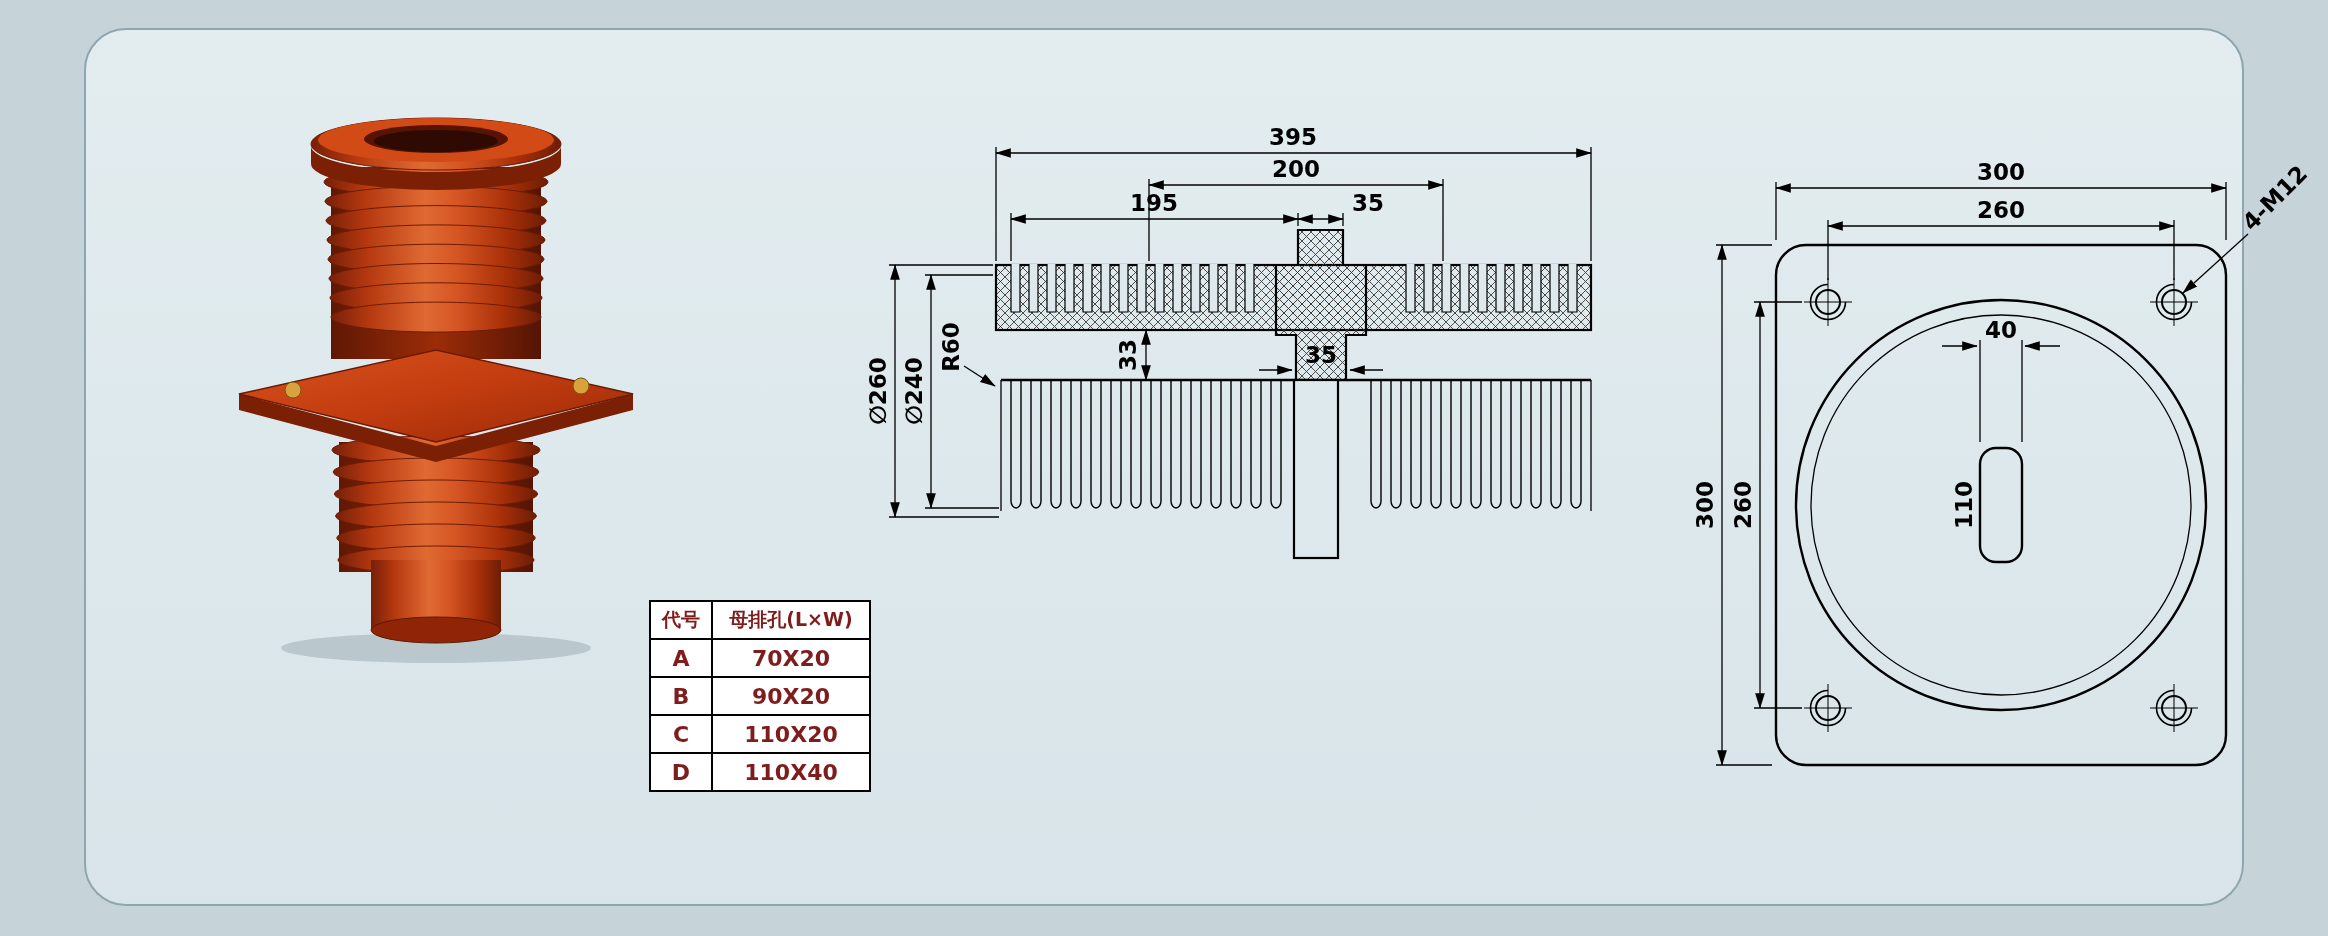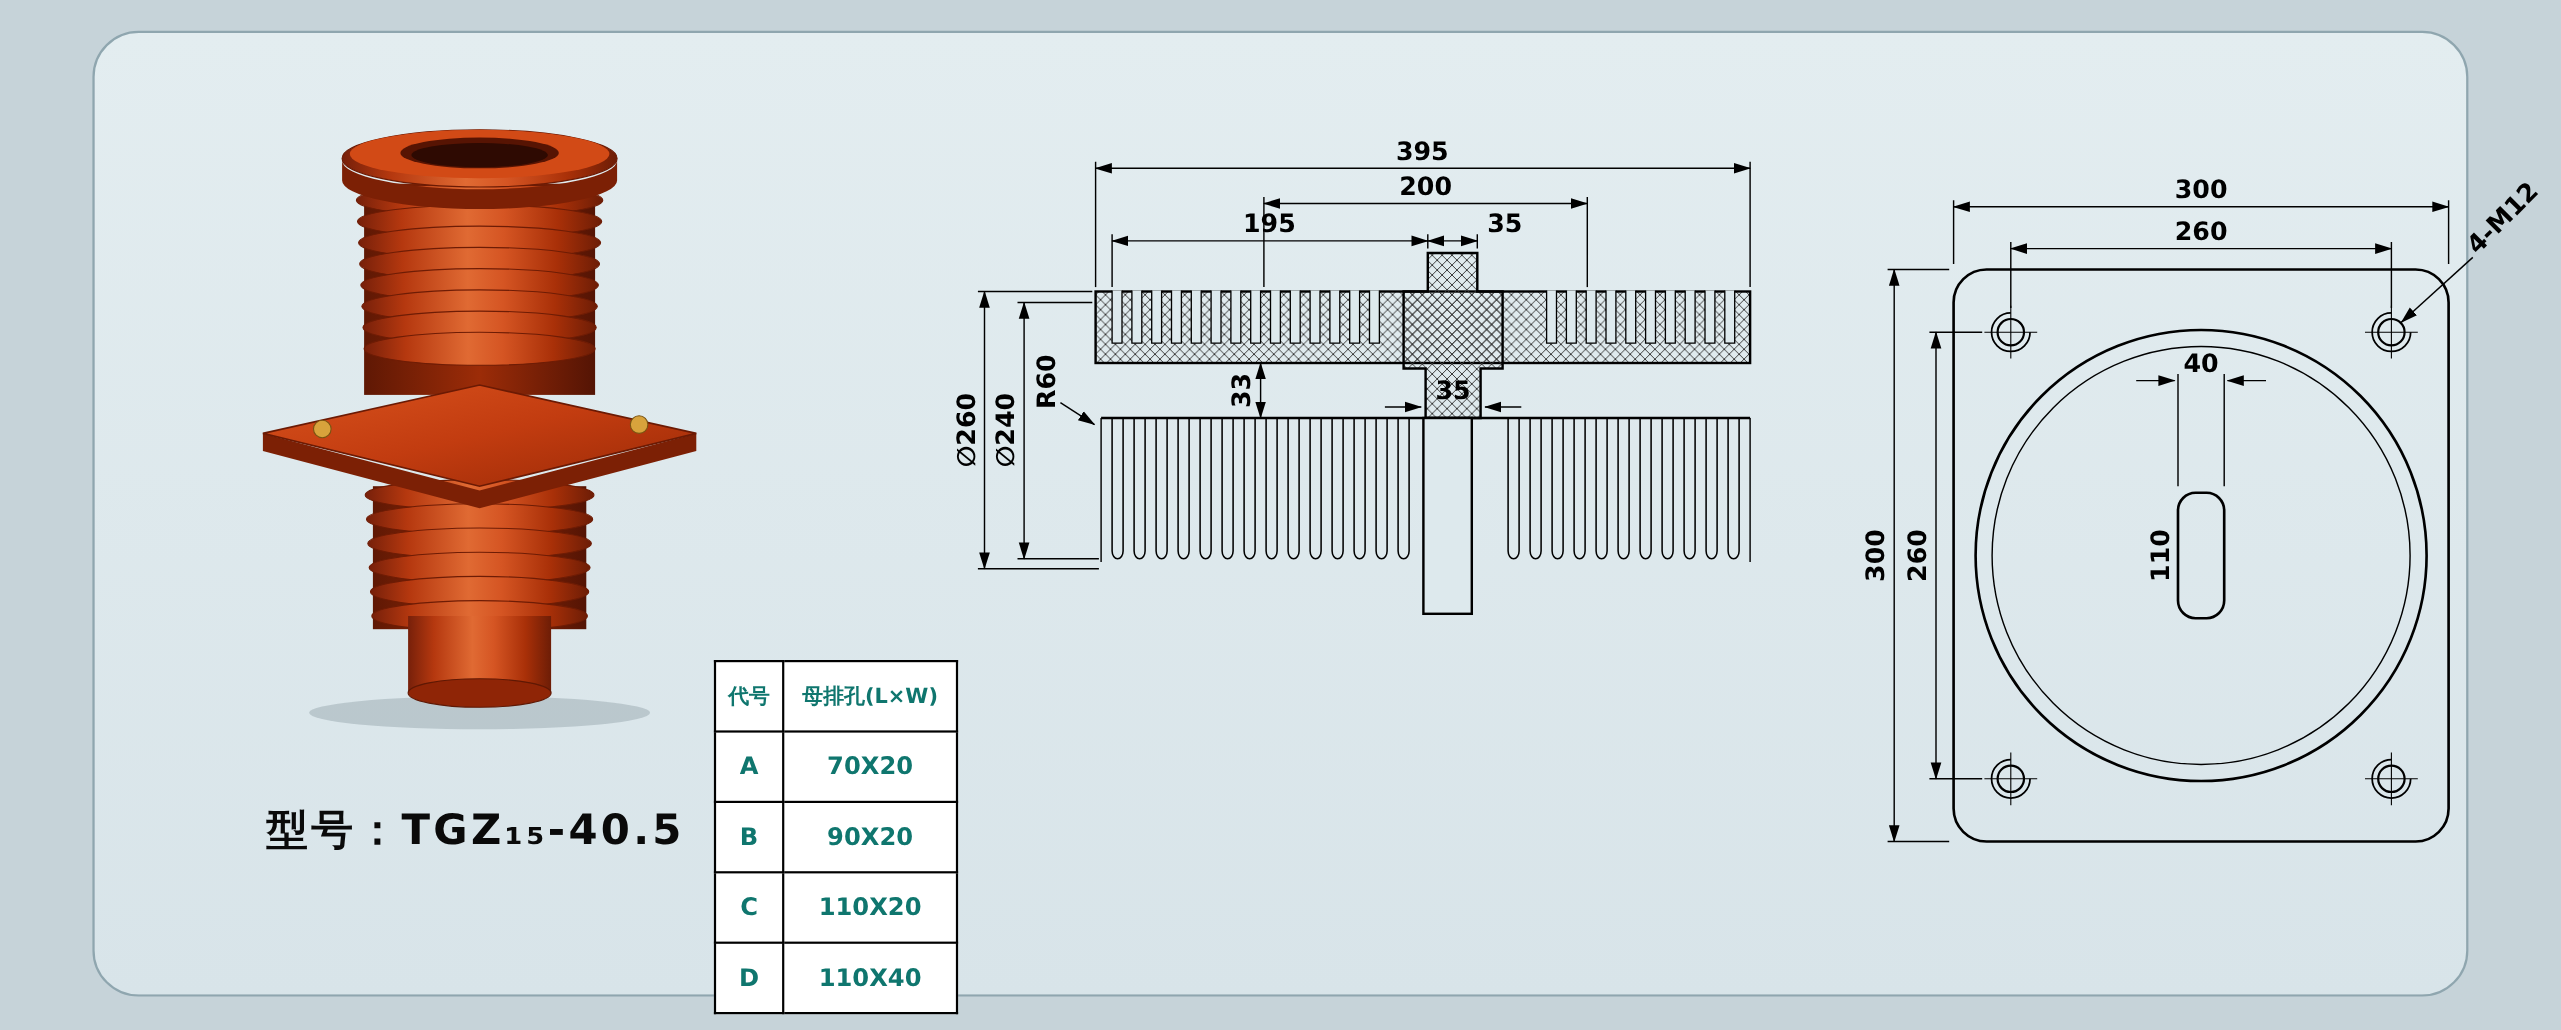--- a/index.html
+++ b/index.html
@@ -6,22 +6,22 @@
   html,body{width:2328px;height:936px}
   body{position:relative;background:#c6d3d9;font-family:"Liberation Sans",sans-serif;overflow:hidden}
   .card{position:absolute;left:84px;top:28px;width:2160px;height:878px;
         background:linear-gradient(180deg,#e3edf0 0%,#d8e4e9 100%);
         border:2px solid #8fa6af;border-radius:42px}
   .photo{position:absolute;left:115px;top:62px;width:470px;height:580px}
   .labels{position:absolute;left:156px;top:694px;color:#0a0a0a}
   .label-line{font-family:"DejaVu Sans",sans-serif;font-size:38px;font-weight:bold;
               letter-spacing:3px;line-height:60px;white-space:nowrap}
   .spec-table{position:absolute;left:563px;top:570px;border-collapse:collapse;background:#ffffff}
-  .spec-table th,.spec-table td{border:2px solid #000;text-align:center;height:64px;
-              color:#0f766e;font-family:"DejaVu Sans",sans-serif;vertical-align:middle}
+  .spec-table th,.spec-table td{border:2px solid #000;text-align:center;height:38px;
+              color:#7f1d1d;font-family:"DejaVu Sans",sans-serif;vertical-align:middle}
   .col-code{width:62px}
   .col-size{width:158px}
   .spec-table th{font-size:19px;font-weight:bold}
   .spec-table td{font-size:22px;font-weight:bold}
   .drawing{position:absolute}
   .thin{stroke:#000;stroke-width:1.3;fill:none}
   .thick{stroke:#000;stroke-width:2.4;fill:none}
   .dim{font-family:"DejaVu Sans",sans-serif;font-size:23px;font-weight:bold;fill:#000}
 </style>
 </head>
@@ -82,21 +82,20 @@
     <g>
       <path d="M110 54 A125 26 0 0 0 360 54 L360 72 A125 26 0 0 1 110 72 Z" fill="#7c2005"></path>
       <ellipse cx="235" cy="52" rx="125" ry="26" fill="url(#ribGrad)" stroke="#6b1a04"></ellipse>
       <ellipse cx="235" cy="48" rx="118" ry="22" fill="#d24a16"></ellipse>
       <ellipse cx="235" cy="47" rx="72" ry="14" fill="#571403"></ellipse>
       <ellipse cx="235" cy="49" rx="62" ry="11" fill="#2e0a02"></ellipse>
     </g>
   </svg>
 
   <div class="labels">
-    <div class="label-line">型号：TGZ₁₅-40.5</div>
   </div>
 
   <table class="spec-table">
     <thead>
       <tr>
         <th class="col-code">代号</th>
         <th class="col-size">母排孔(L×W)</th>
       </tr>
     </thead>
     <tbody>

